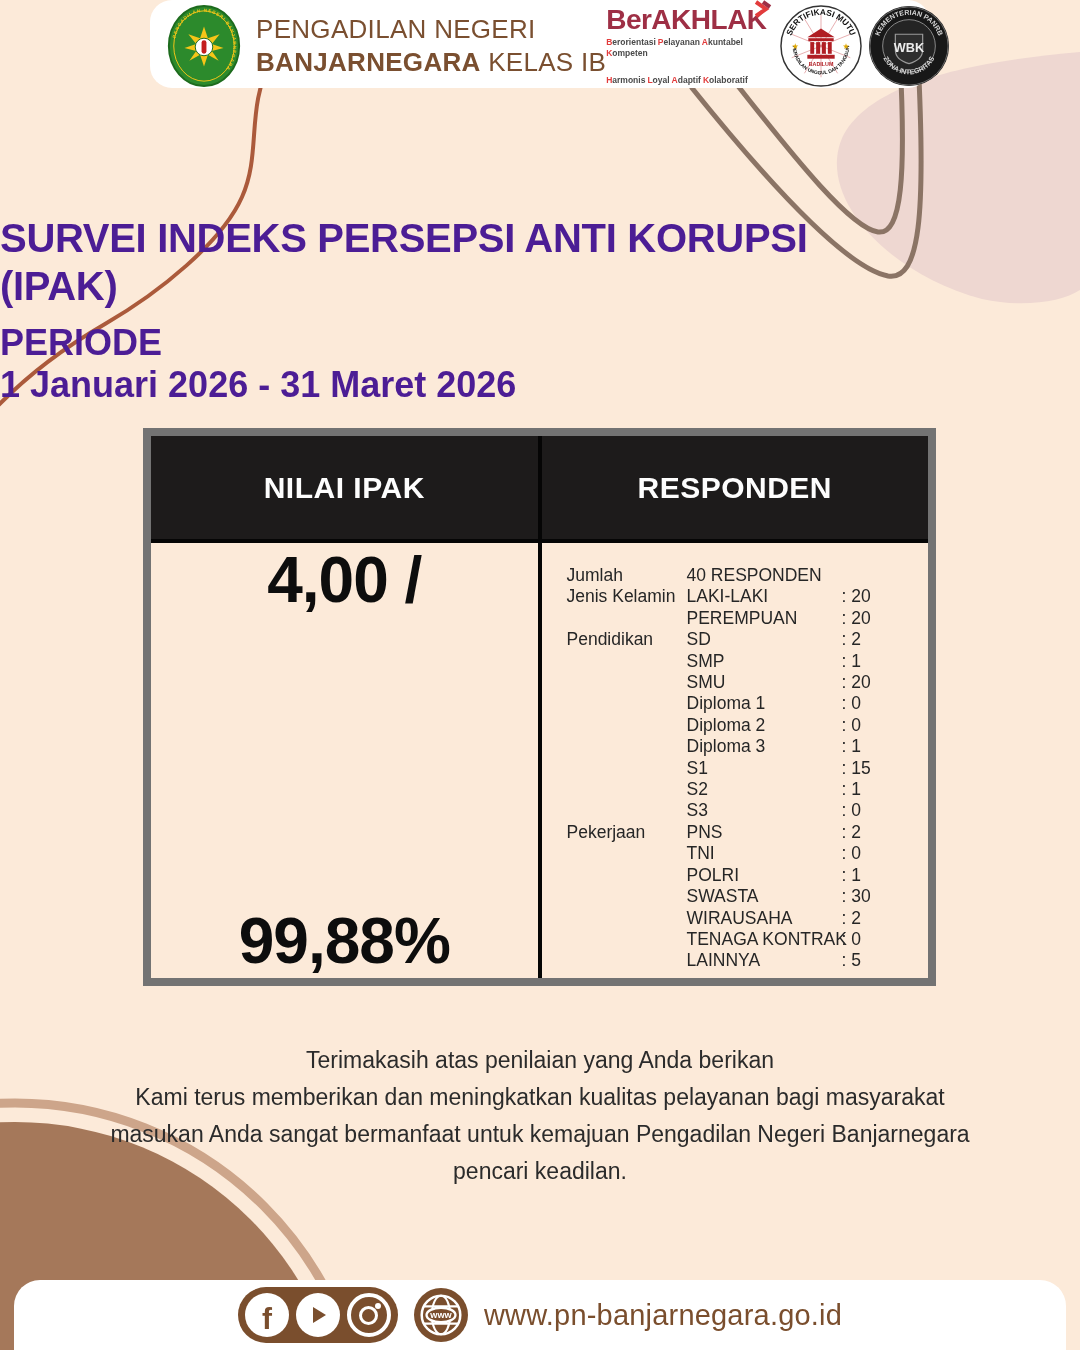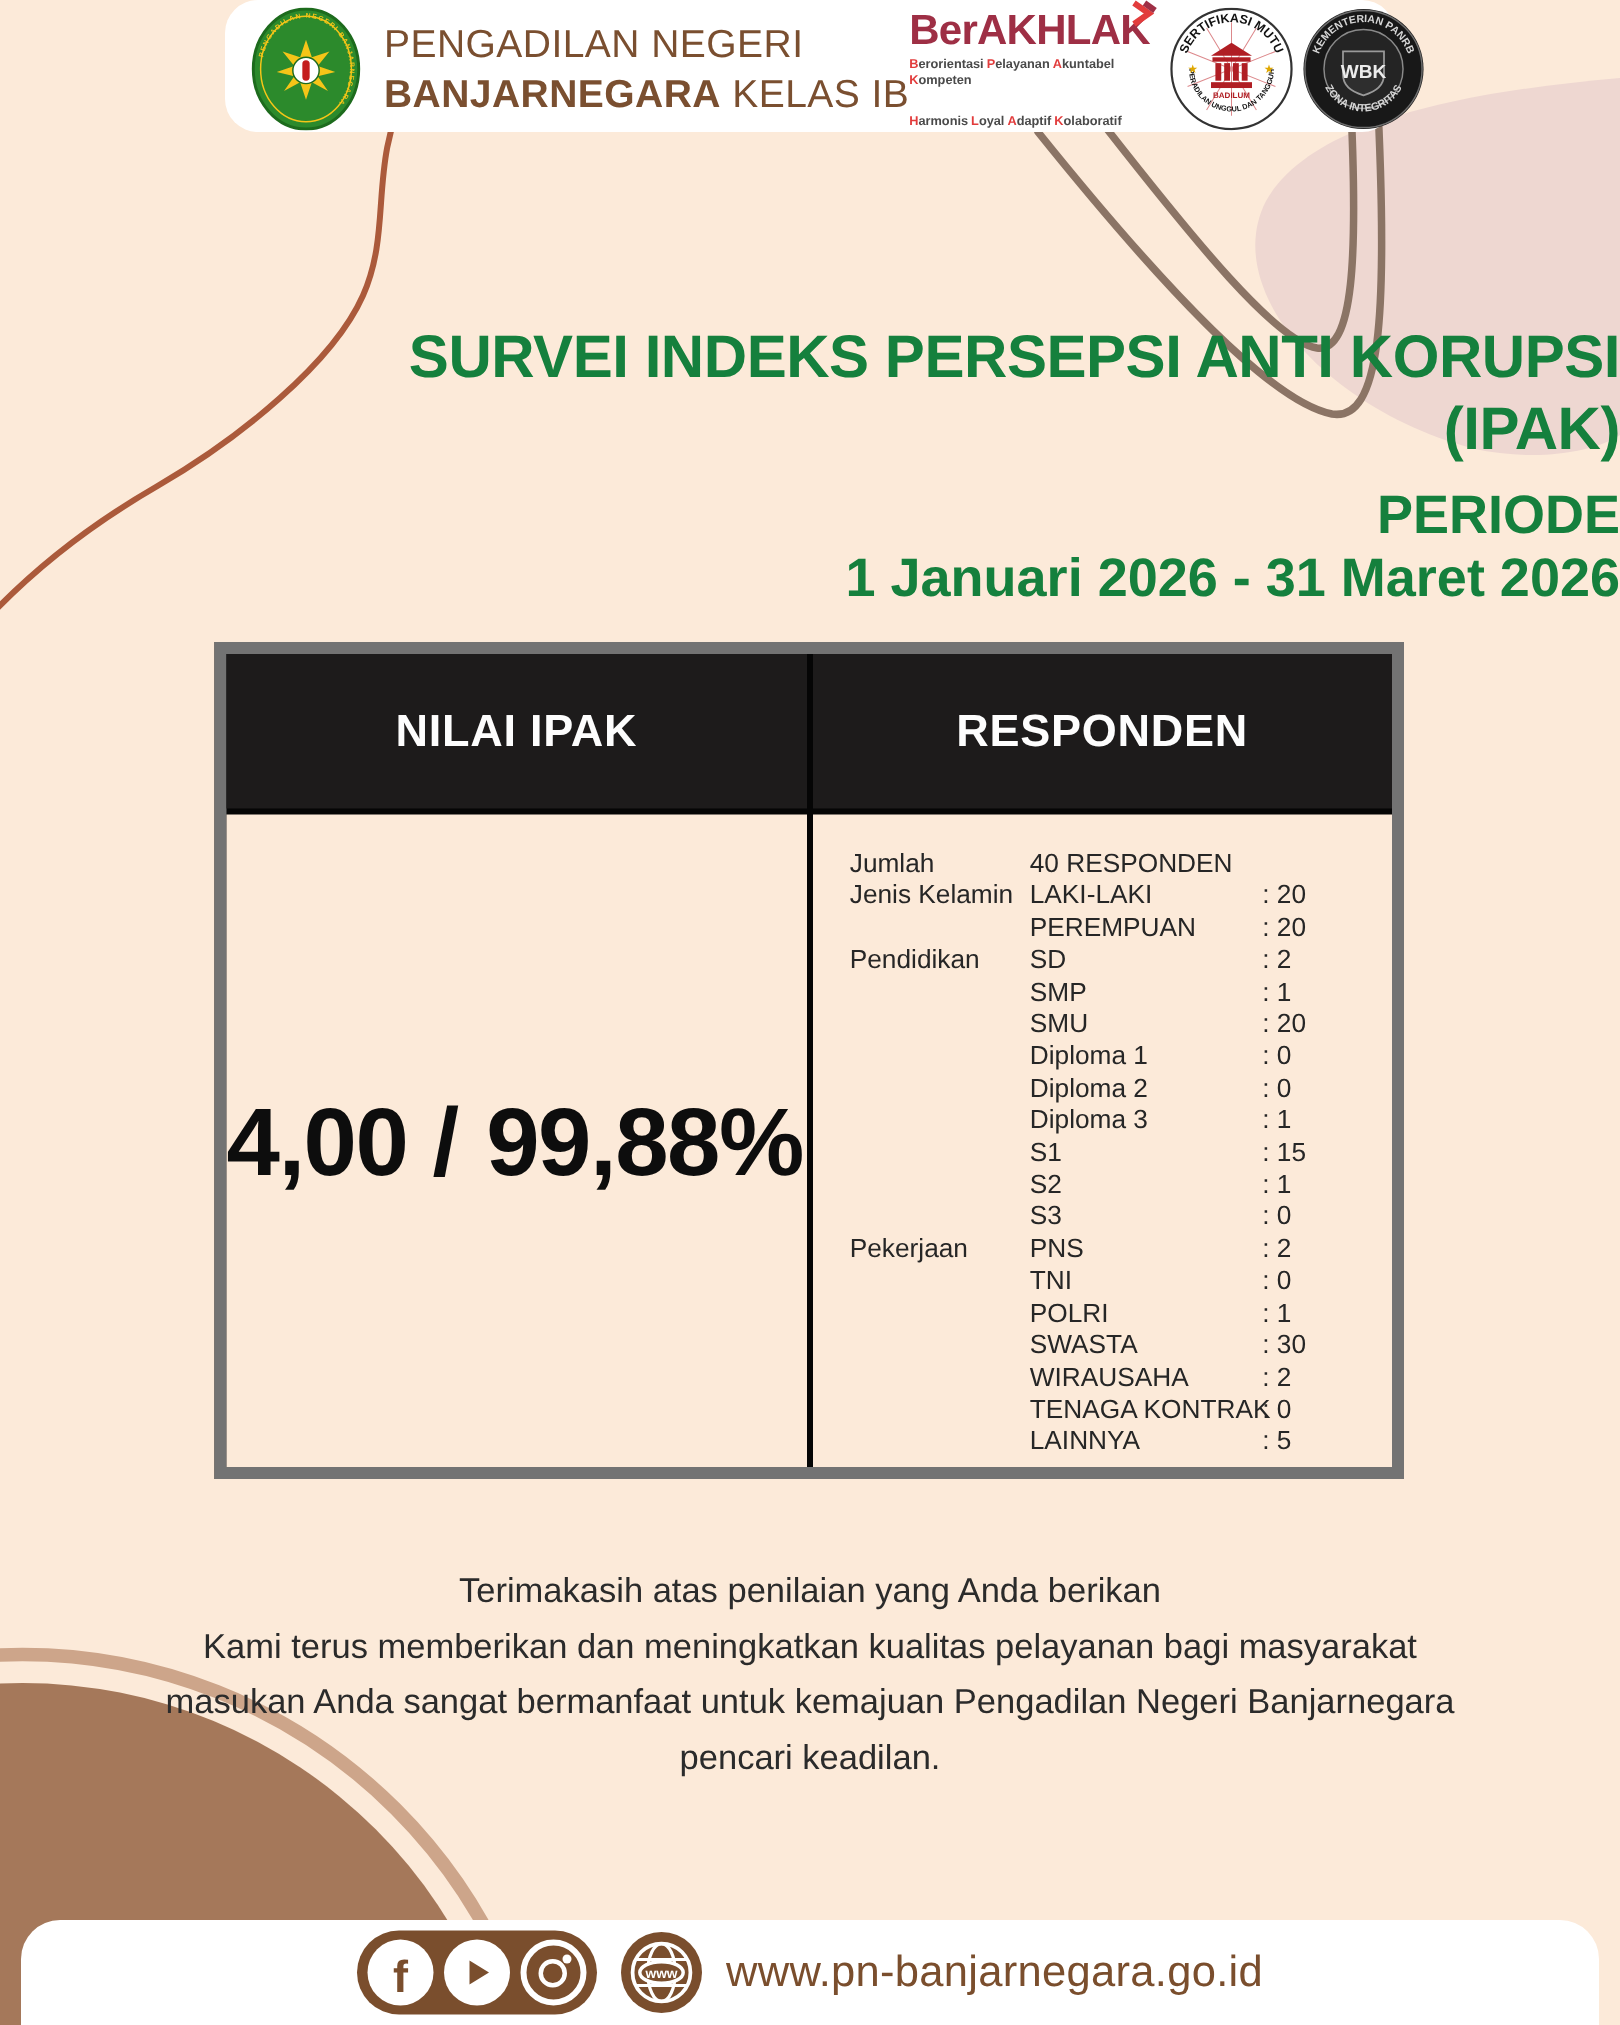--- a/index.html
+++ b/index.html
@@ -22,37 +22,37 @@
   .court-text .bold{ font-weight:800; }
   .berakhlak{ margin-left:auto; width:168px; flex:0 0 auto; position:relative; }
   .berakhlak-title{ font-size:28px; font-weight:800; color:#9e2f45; letter-spacing:-.5px; line-height:28px; }
   .berakhlak-chevron{ position:absolute; right:2px; top:-6px; }
   .tagline{ margin-top:3px; font-size:8.5px; line-height:11px; color:#4a4a4a; font-weight:700; }
   .word-i{ display:inline-block; margin-right:2px; }
   .word-i::first-letter{ color:#e23c3c; }
   .badge{ width:82px; height:82px; flex:0 0 auto; margin-left:6px; }
 
   
-  .title-block{ position:absolute; left:0; top:214px; width:1080px; text-align:right; color:#15803d; }
+  .title-block{ position:absolute; left:0; top:214px; width:1080px; text-align:left; color:#4c1d95; }
   .title-l1,.title-l2{ font-size:40px; font-weight:800; line-height:48px; letter-spacing:-.3px; }
   .title-l3,.title-l4{ font-size:36px; font-weight:800; line-height:42px; }
   .title-l3{ margin-top:12px; }
 
   
   .ipak-table{
     position:absolute; left:143px; top:428px; width:793px; height:558px;
     background:#050505; border:8px solid #737373;
     display:grid; grid-template-columns:1fr 1fr; grid-template-rows:103px 1fr; gap:4px;
   }
   .th{
     background:#1d1b1b; color:#fdfdfd; display:flex; align-items:center; justify-content:center;
     font-size:30px; font-weight:800; letter-spacing:.5px;
   }
   .cell{ background:#fcead9; }
-  .score-cell{ display:flex; align-items:center; justify-content:flex-start; gap:19px; }
+  .score-cell{ display:flex; flex-direction:column; align-items:center; justify-content:space-between; gap:19px; }
   .score-line{ font-size:64px; font-weight:800; color:#0d0d0d; letter-spacing:-1px; }
   .resp-cell{ padding:22px 10px 0 25px; color:#262626; font-size:17.5px; }
   .resp-row{ display:flex; line-height:21.4px; white-space:nowrap; }
   .r-group{ width:120px; flex:0 0 auto; }
   .r-name{ width:155px; flex:0 0 auto; }
   .r-count{ flex:0 0 auto; }
 
   
   .thanks{ position:absolute; left:0; top:1042px; width:1080px; text-align:center;
     font-size:23px; line-height:37px; color:#2b2b2b; }

